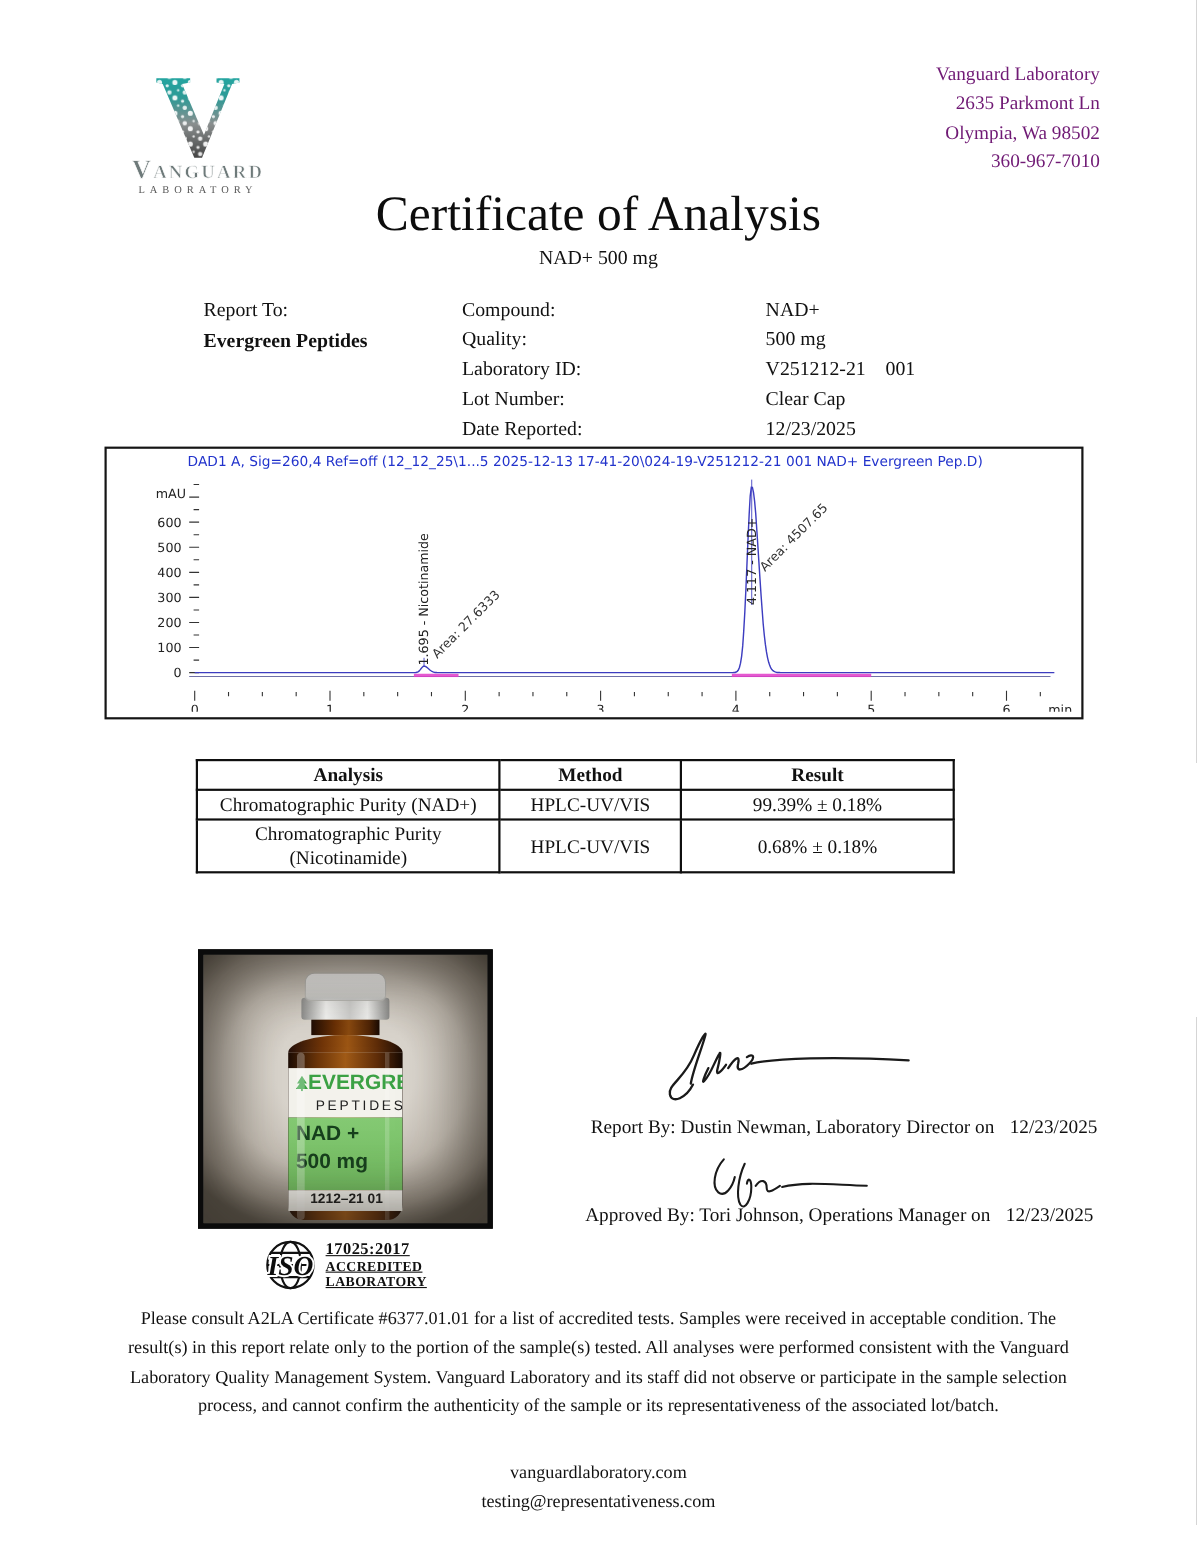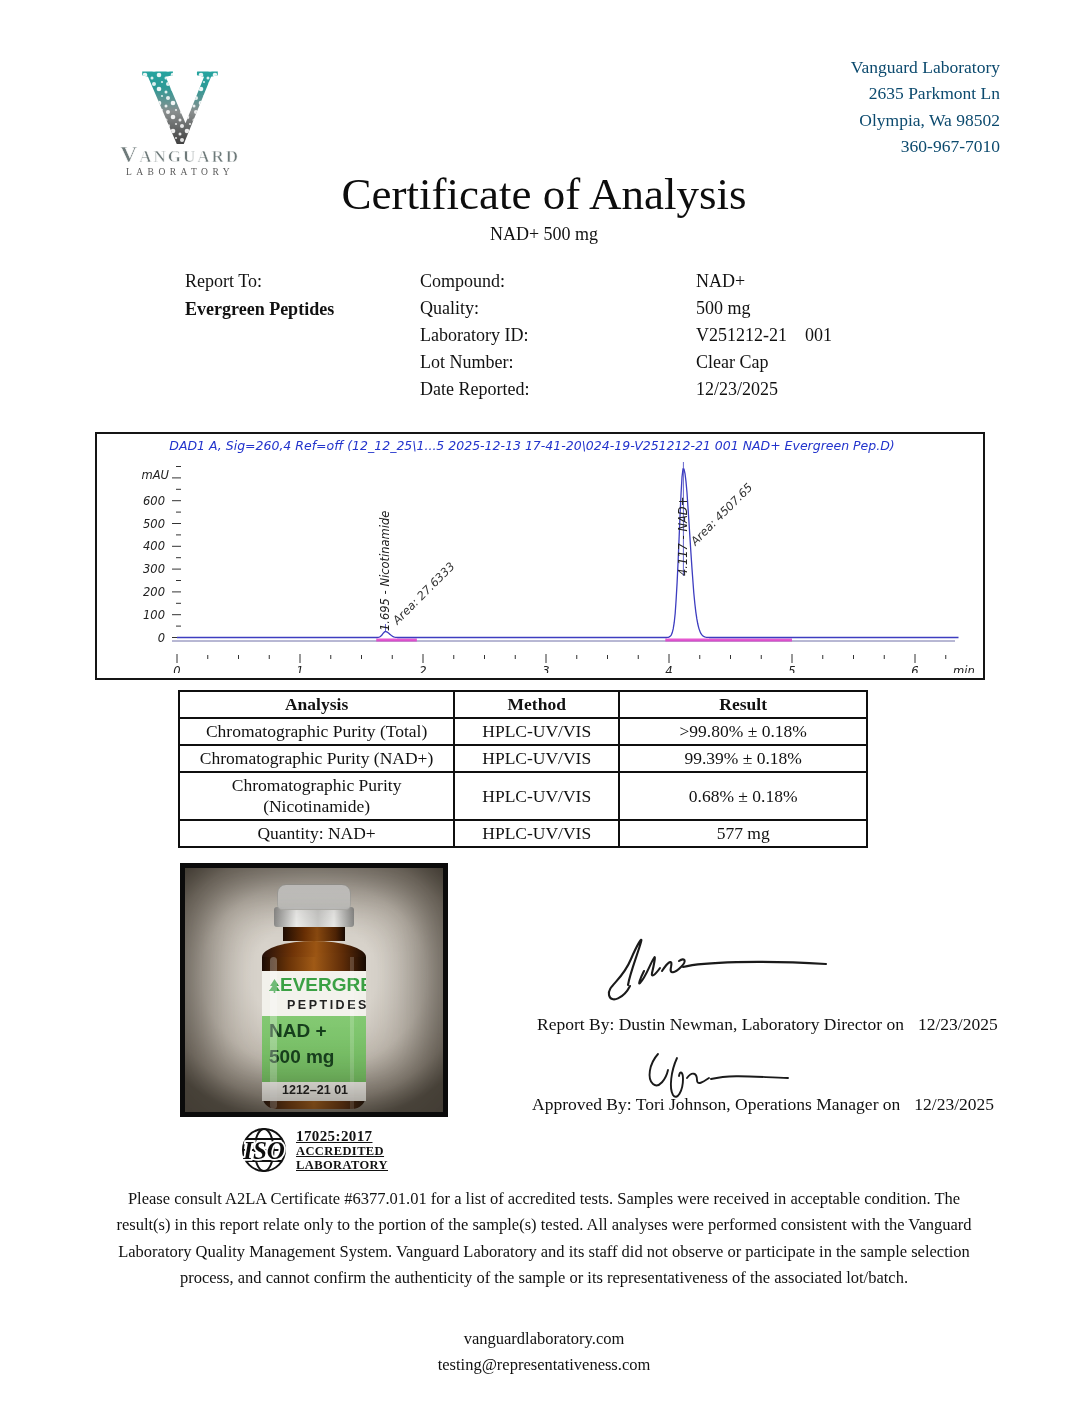--- a/index.html
+++ b/index.html
@@ -1,31 +1,31 @@
 <!DOCTYPE html>
 <html><head>
 <meta charset="utf-8">
 <style>
   html,body{margin:0;padding:0;background:#888;}
   .page{position:relative;width:1088px;height:1408px;background:#ffffff;margin:0 auto;
         font-family:"Liberation Serif",serif;color:#111;overflow:hidden;}
   
   .logo{position:absolute;left:100px;top:44px;width:160px;height:140px;}
-  .address{position:absolute;top:54px;right:88px;text-align:right;font-size:17.5px;line-height:1.5;color:#0c4a6e;}
+  .address{position:absolute;top:54px;right:88px;text-align:right;font-size:17.5px;line-height:1.5;color:#701a75;}
   .doc-title{position:absolute;left:0;top:168px;width:100%;text-align:center;font-size:45px;color:#0d0d0d;}
   .doc-subtitle{position:absolute;left:0;top:224px;width:100%;text-align:center;font-size:18px;}
   
   .report-to{position:absolute;left:185px;top:268px;font-size:18px;line-height:1.55;}
   .report-to .bold{font-weight:bold;}
   .info-grid{position:absolute;left:420px;top:268px;display:grid;grid-template-columns:268px auto;column-gap:8px;
              font-size:18px;line-height:1.5;}
   .info-grid .lab{text-align:left;}
   .info-grid .val{text-align:left;white-space:pre;}
   
-  .chart-box{position:absolute;left:95px;top:432px;width:886px;height:244px;border:2.5px solid #151515;background:#fff;font-style:italic;}
+  .chart-box{position:absolute;left:95px;top:406px;width:886px;height:244px;border:2.5px solid #151515;background:#fff;}
   .chart-box svg{display:block;}
   
   table.results{position:absolute;left:178px;top:690px;width:690px;border-collapse:collapse;font-size:17.5px;}
   table.results th,table.results td{border:2px solid #0f0f0f;text-align:center;padding:2px 6px;}
   table.results th{font-weight:bold;}
   table.results td.analysis{white-space:pre-line;}
   
   .photo-frame{position:absolute;left:180px;top:863px;width:258px;height:244px;border:5px solid #0b0b0b;background:#111;}
   .photo{position:relative;width:100%;height:100%;
          background:radial-gradient(ellipse 70% 62% at 50% 44%,#d9d4cc 35%,#c2bbb1 62%,#948c81 85%,#5f594f 100%);
@@ -37,21 +37,21 @@
            border-radius:3px;}
   .neck{width:62px;height:14px;margin:0 auto;background:linear-gradient(90deg,#1f0d04,#6a3005 35%,#8a4a10 55%,#4f2406 85%,#190a03);}
   .shoulder{width:104px;height:16px;margin:0 auto;border-radius:50% 50% 0 0/100% 100% 0 0;
             background:linear-gradient(90deg,#24100a,#713508 30%,#9c5614 52%,#5e2c08 78%,#1c0c04);}
   .vbody{position:relative;width:104px;height:152px;margin:0 auto;border-radius:0 0 14px 14px;
          background:linear-gradient(90deg,#1c0c04,#6b3408 26%,#a05a16 50%,#5e2c08 78%,#170a03);}
   .vlabel{position:absolute;left:0;top:14px;width:104px;overflow:hidden;}
   .vlabel .white-top{background:#f3f2ec;height:42px;padding:3px 0 0 7px;}
   .brand1{font-family:"Liberation Sans",sans-serif;font-weight:bold;font-size:19px;color:#3ba144;white-space:nowrap;}
   .brand1 .tree{display:inline-block;vertical-align:-2px;}
-  .brand2{font-family:"Liberation Sans",sans-serif;font-weight:bold;font-size:12.5px;letter-spacing:2.5px;color:#222;
+  .brand2{font-family:"Liberation Sans",sans-serif;font-weight:normal;font-size:12.5px;letter-spacing:2.5px;color:#222;
           white-space:nowrap;padding-left:18px;}
   .green-band{background:linear-gradient(180deg,#84c973,#72bd60);height:62px;padding:4px 0 0 7px;}
   .gl1{font-family:"Liberation Sans",sans-serif;font-weight:bold;font-size:19px;color:#17401d;white-space:nowrap;}
   .gl2{font-family:"Liberation Sans",sans-serif;font-weight:bold;font-size:19px;color:#17401d;white-space:nowrap;margin-top:4px;}
   .white-bottom{background:#f3f2ec;height:18px;padding:1px 0 0 20px;font-family:"Liberation Sans",sans-serif;
                 font-size:12.5px;font-weight:bold;color:#1c1c1c;white-space:nowrap;}
   .vshine{position:absolute;top:0;left:8px;width:7px;height:100%;background:rgba(255,255,255,.28);border-radius:4px;}
   .vshine2{position:absolute;top:0;right:12px;width:4px;height:100%;background:rgba(255,255,255,.18);}
   .photo::after{content:"";position:absolute;inset:0;box-shadow:inset 0 0 55px 18px rgba(40,35,28,.55);}
   
@@ -206,39 +206,29 @@
   <table class="results">
     <thead>
         <tr id="results-head-row">
           <th style="width: 40%;">Analysis</th>
           <th style="width: 24%;">Method</th>
           <th style="width: 36%;">Result</th>
         </tr>
       </thead>
     <tbody id="results-body">
         <tr>
-          <td class="analysis">Chromatographic Purity (Total)</td>
-          <td class="method">HPLC-UV/VIS</td>
-          <td class="result">&gt;99.80% ± 0.18%</td>
-        </tr>
-        <tr>
           <td class="analysis">Chromatographic Purity (NAD+)</td>
           <td class="method">HPLC-UV/VIS</td>
           <td class="result">99.39% ± 0.18%</td>
         </tr>
         <tr>
           <td class="analysis">Chromatographic Purity
 (Nicotinamide)</td>
           <td class="method">HPLC-UV/VIS</td>
           <td class="result">0.68% ± 0.18%</td>
-        </tr>
-        <tr>
-          <td class="analysis">Quantity: NAD+</td>
-          <td class="method">HPLC-UV/VIS</td>
-          <td class="result">577 mg</td>
         </tr>
       </tbody>
   </table>
 
   <div class="photo-frame">
     <div class="photo">
       <div class="vial">
         <div class="flipcap"></div>
         <div class="capband"></div>
         <div class="neck"></div>

